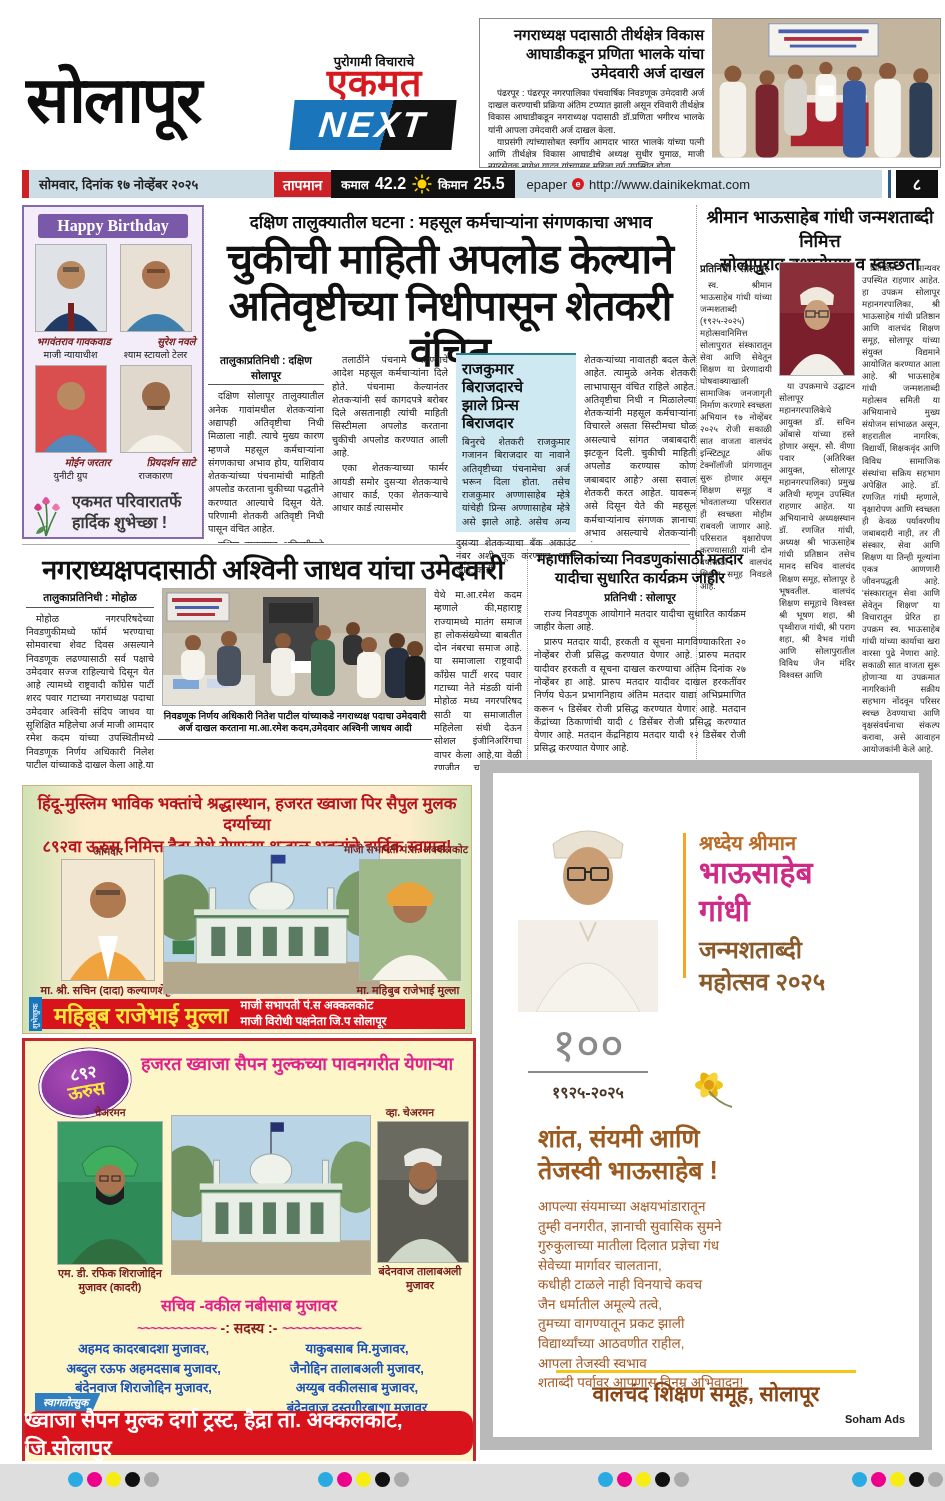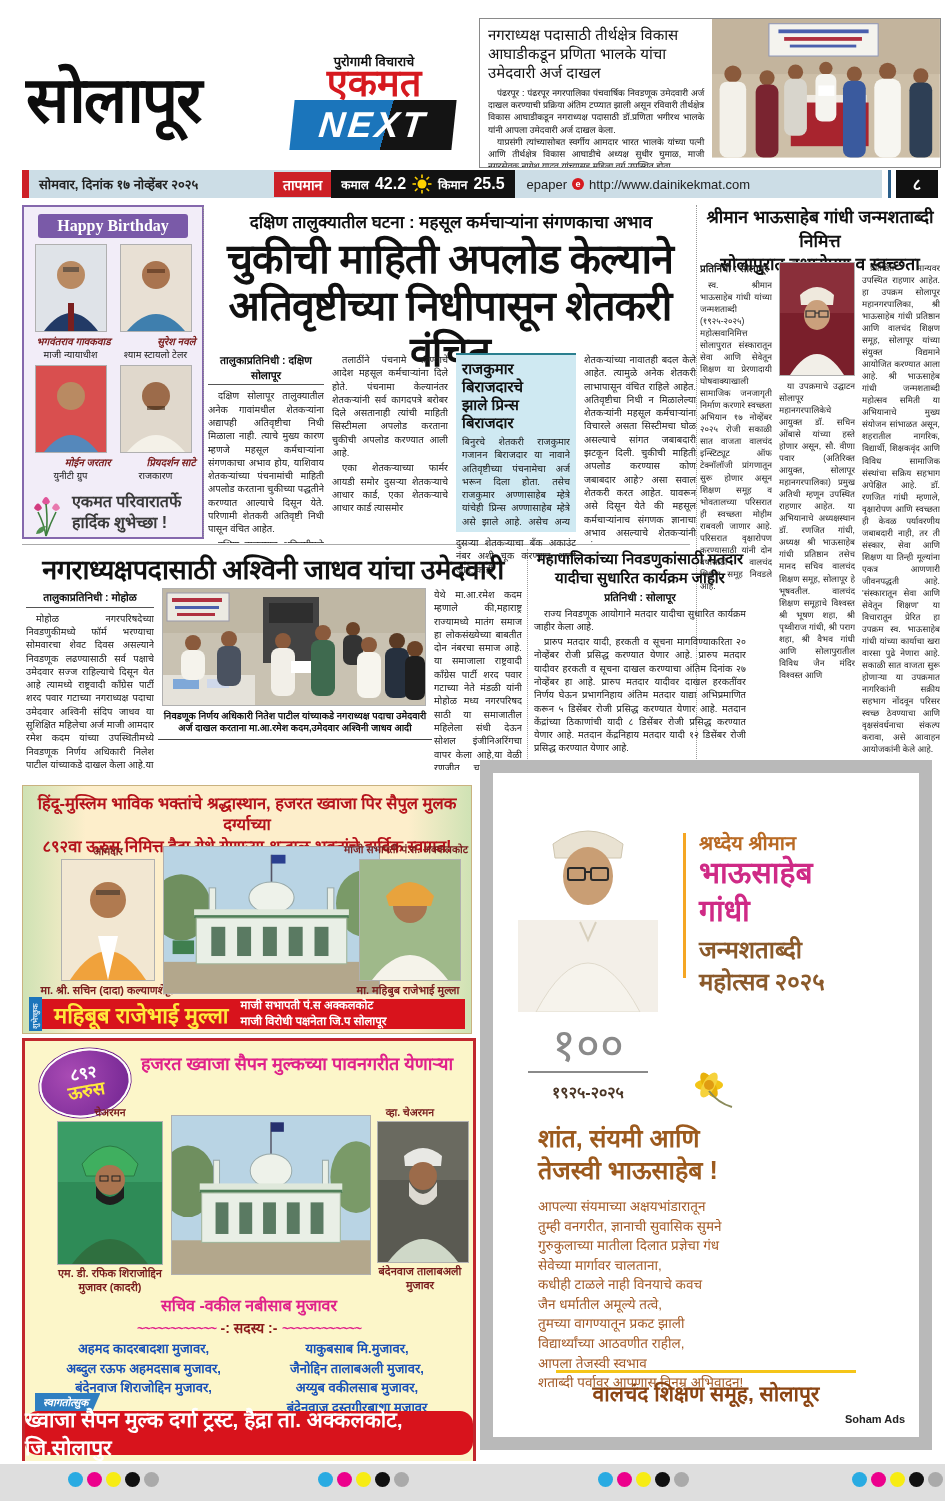--- a/index.html
+++ b/index.html
@@ -16,21 +16,21 @@
   .photo svg{display:block;width:100%;height:100%;}
   
   .city{font-weight:900;font-size:64px;letter-spacing:-2px;color:#0d0d0d;line-height:1;}
   .tagline{font-size:13px;font-weight:bold;text-align:center;color:#111;}
   .ekmat{font-size:38px;font-weight:900;color:#d6191f;text-align:center;line-height:1.0;}
   .nextlogo{background:linear-gradient(100deg,#1b75bb 0 58%,#141414 58% 100%);
             transform:skewX(-6deg);display:flex;align-items:center;justify-content:center;
             color:#fff;font-weight:900;font-style:italic;font-size:36px;letter-spacing:3px;}
   
   .tsbox{border:1px solid #8a8a8a;display:flex;}
-  .tsbox h2{margin:0 0 4px 0;font-size:15px;line-height:1.28;font-weight:400;}
+  .tsbox h2{margin:0 0 4px 0;font-size:15px;line-height:1.28;font-weight:700;text-align:right;}
   .tsbox p{margin:0;font-size:8.8px;line-height:1.4;text-align:justify;text-indent:9px;}
   
   .datebar{background:#ccdde6;display:flex;align-items:center;height:28px;}
   .datebar .accent{width:7px;height:28px;background:#cd2027;margin-right:10px;}
   .datebar .date{font-size:13px;font-weight:bold;color:#222;width:235px;}
   .tlabel{background:#cd2027;color:#fff;font-weight:800;font-size:14px;padding:3px 9px;}
   .tempbox{background:#121212;color:#fff;display:flex;align-items:center;gap:6px;
            padding:0 10px;height:28px;font-weight:bold;}
   .tempbox .lab{font-size:12px;} .tempbox .val{font-size:16px;}
   .epaper{display:flex;align-items:center;gap:5px;margin-left:12px;font-size:13px;color:#222;}
@@ -527,21 +527,21 @@
           <line x1="67" y1="82" x2="73" y2="82" stroke="#2a2a2a" stroke-width="2"></line>
           <path d="M18 222 Q70 124 122 222 Z" fill="#f6f3ec" stroke="#e0dacc"></path>
           <path d="M62 132 L70 150 L78 132" fill="none" stroke="#d8d0bd" stroke-width="2"></path>
         </svg>
       </div>
       <div class="abs" style="left:190px;top:60px;width:3px;height:145px;background:#f5a623;"></div>
       <div class="abs gsal" style="left:206px;top:56px;">श्रध्देय श्रीमान</div>
       <div class="abs gname" style="left:206px;top:84px;">भाऊसाहेब</div>
       <div class="abs gname" style="left:206px;top:122px;">गांधी</div>
       <div class="abs gevent" style="left:206px;top:164px;">जन्मशताब्दी</div>
-      <div class="abs gevent" style="left:206px;top:196px;font-family:Liberation Serif, serif;">महोत्सव २०२५</div>
+      <div class="abs gevent" style="left:206px;top:196px;">महोत्सव २०२५</div>
       <div class="abs gnum" style="left:35px;top:247px;width:120px;">१००</div>
       <div class="abs gyears" style="left:35px;top:308px;width:120px;">१९२५-२०२५</div>
       <svg class="abs" style="left:185px;top:290px;" width="62" height="50" viewBox="0 0 62 50">
         <g transform="translate(31,22)">
           <ellipse rx="14" ry="6" fill="#f2c417" transform="rotate(0)"></ellipse>
           <ellipse rx="14" ry="6" fill="#e8b10a" transform="rotate(60)"></ellipse>
           <ellipse rx="14" ry="6" fill="#f6d23c" transform="rotate(120)"></ellipse>
         </g>
         <circle cx="31" cy="22" r="5" fill="#e09b12"></circle>
         <path d="M31 28 Q40 40 54 44" stroke="#8a8a5a" stroke-width="2" fill="none"></path>

